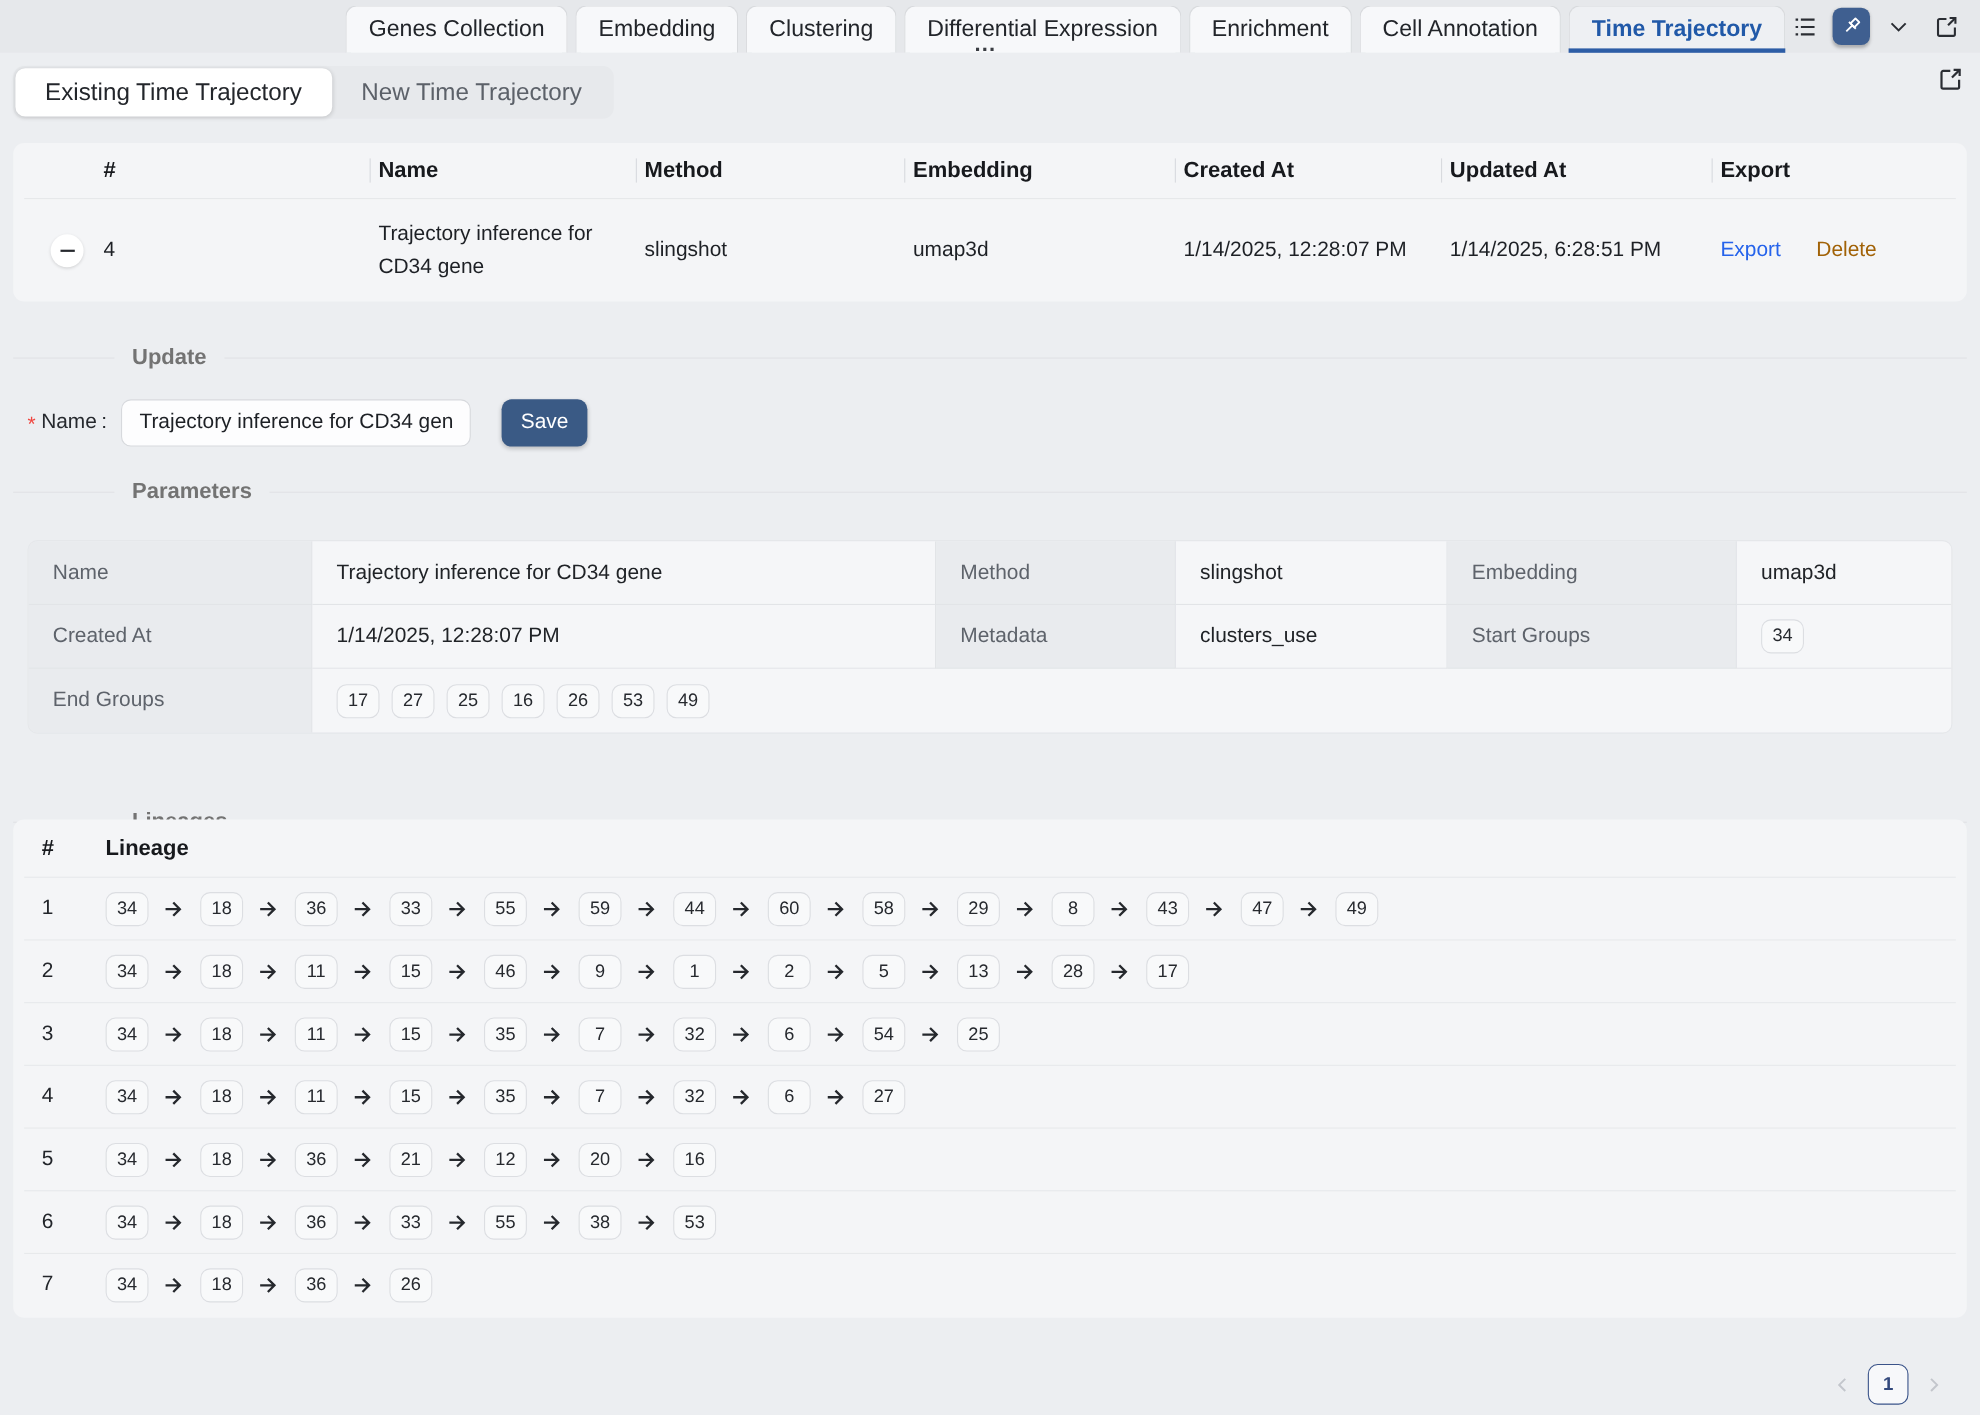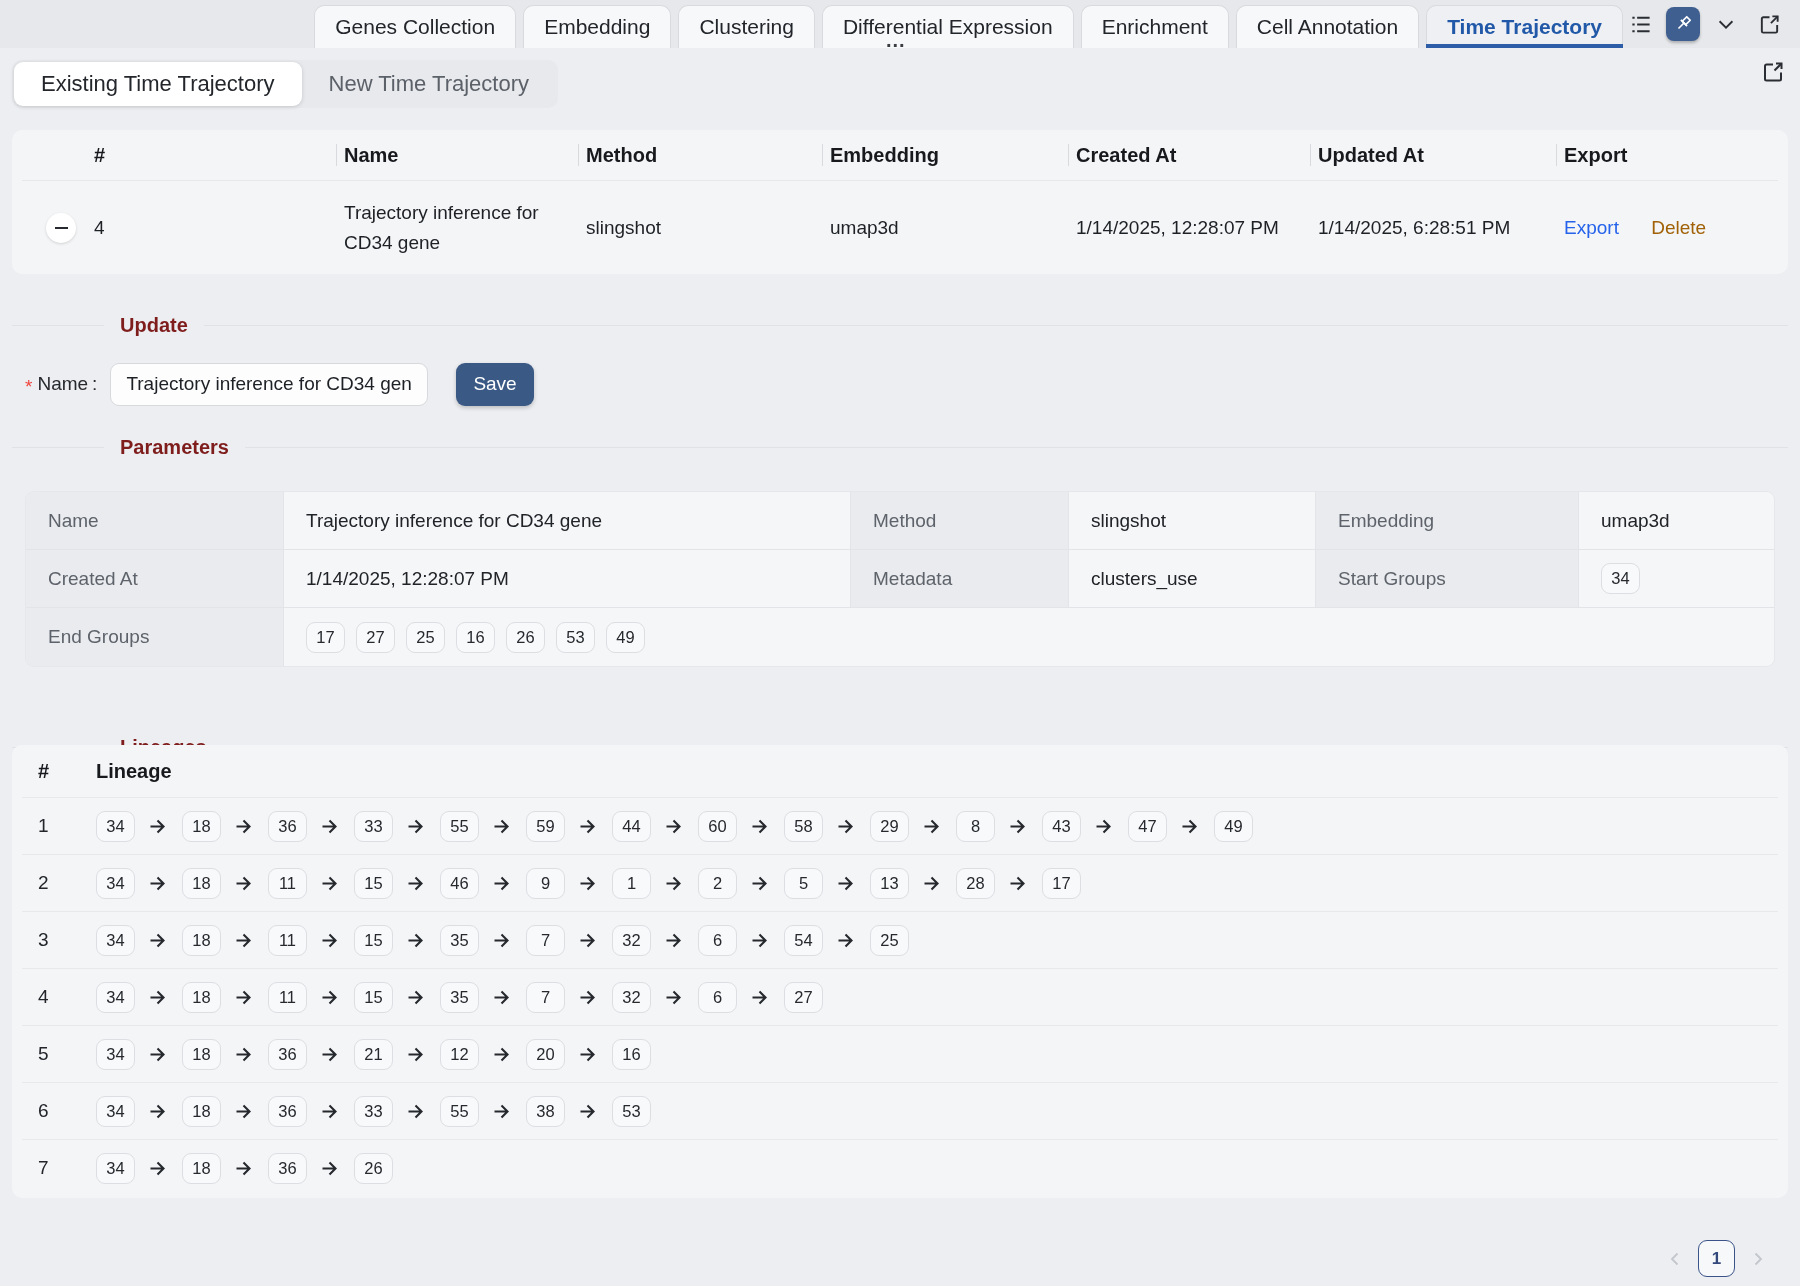--- a/index.html
+++ b/index.html
@@ -45,21 +45,21 @@
   .expand-btn { width:30px; height:30px; border-radius:50%; background:#fff; box-shadow:0 1px 3px rgba(0,0,0,.14);
                 display:flex; align-items:center; justify-content:center; margin-left:16px; cursor:pointer; }
   .expand-btn i { display:block; width:13px; height:2px; background:#26292e; }
   .action-link { cursor:pointer; }
   .export { color:#2563eb; margin-right:27px; }
   .delete { color:#a16207; }
   
   .divider { position:absolute; left:12px; right:12px; display:flex; align-items:center; }
   .divider .l { width:92px; height:1px; background:#e0e2e5; }
   .divider .r { flex:1; height:1px; background:#e0e2e5; }
-  .divider .t { margin:0 16px; font-size:20px; font-weight:700; color:#7f1d1d; }
+  .divider .t { margin:0 16px; font-size:20px; font-weight:700; color:#737373; }
   #div-update { top:314px; } #div-params { top:436px; } #div-lineages { top:736px;text-align:center; }
   
   .form-row { position:absolute; left:25px; top:362px; display:flex; align-items:center; height:44px; }
   .req { color:#f0453f; font-size:19px; margin-right:5px; margin-top:5px; }
   .form-label, .colon { font-size:19px; color:#26292e; }
   .colon { margin-left:4px; }
   .name-input { margin-left:13px; width:318px; height:43px; border:1px solid #d7d9dd; border-radius:9px;
                 background:#fdfdfe; font-size:19px; color:#1d2025; padding:0 15px; font-family:inherit; outline:none; }
   .save-btn { margin-left:28px; height:43px; padding:0 17px; background:#3a5a85; color:#fff; border:none;
               border-radius:9px; font-size:19px; font-family:inherit; cursor:pointer; box-shadow:0 2px 4px rgba(0,0,0,.2); }

